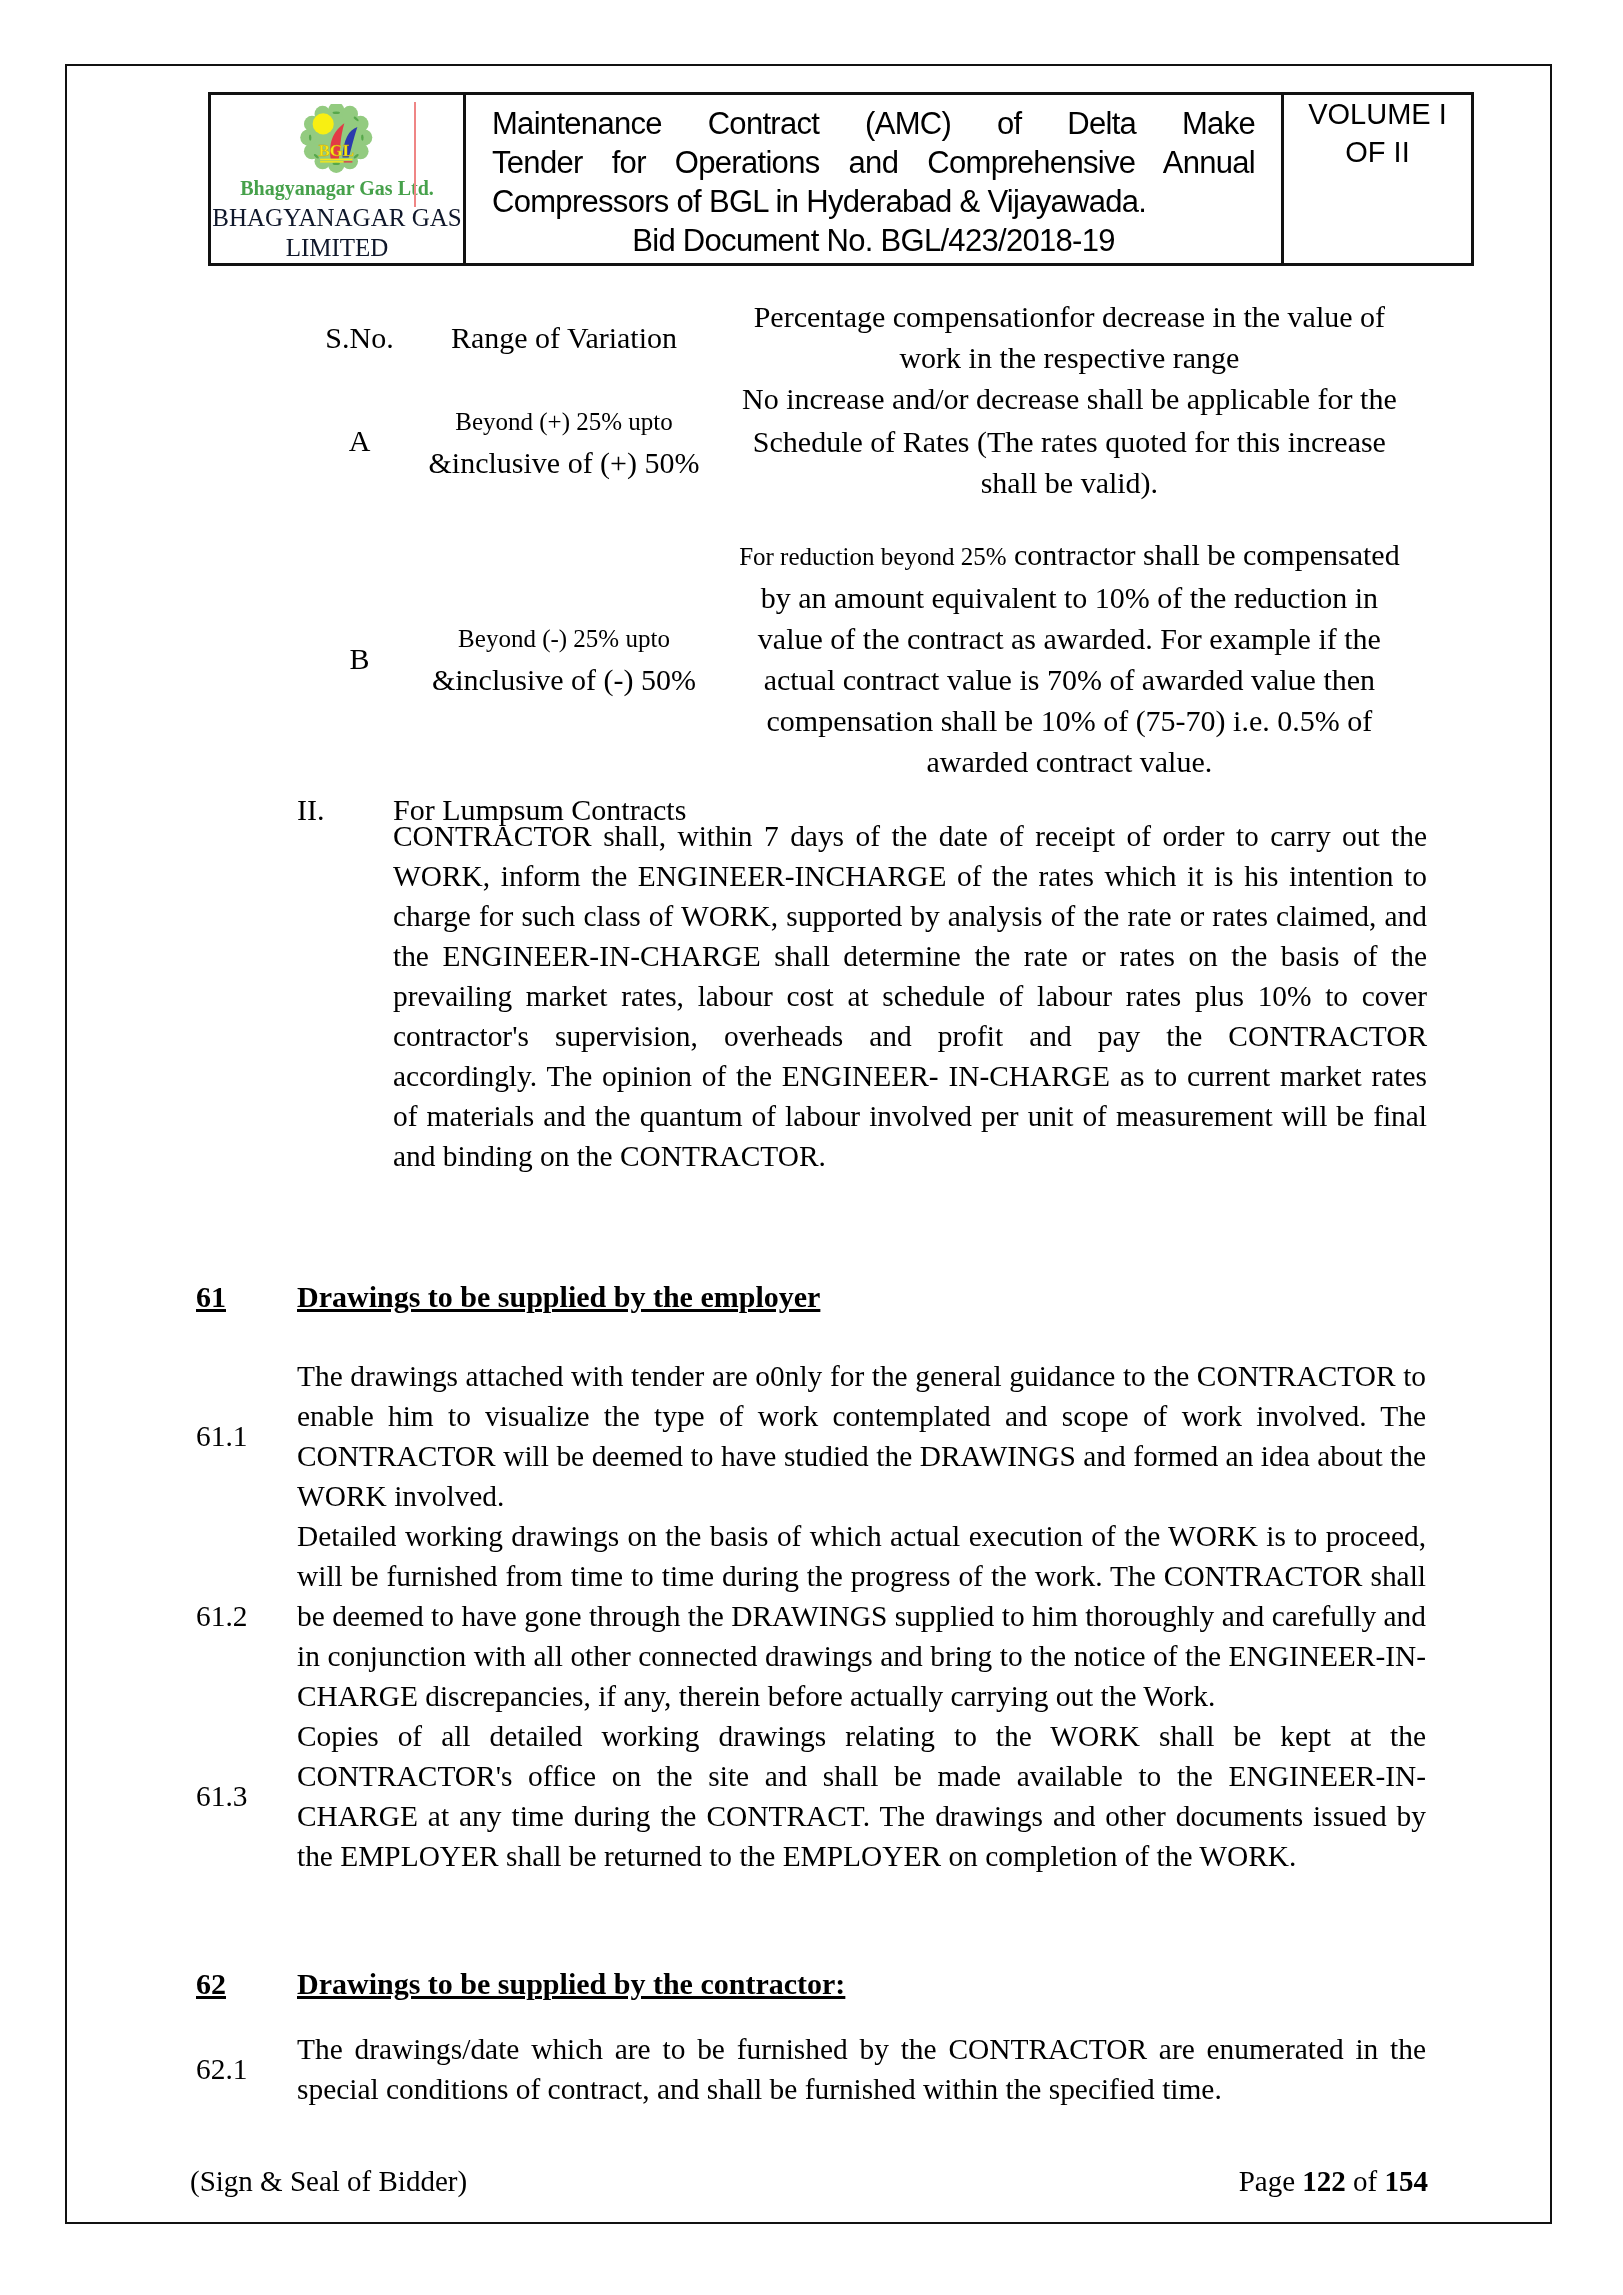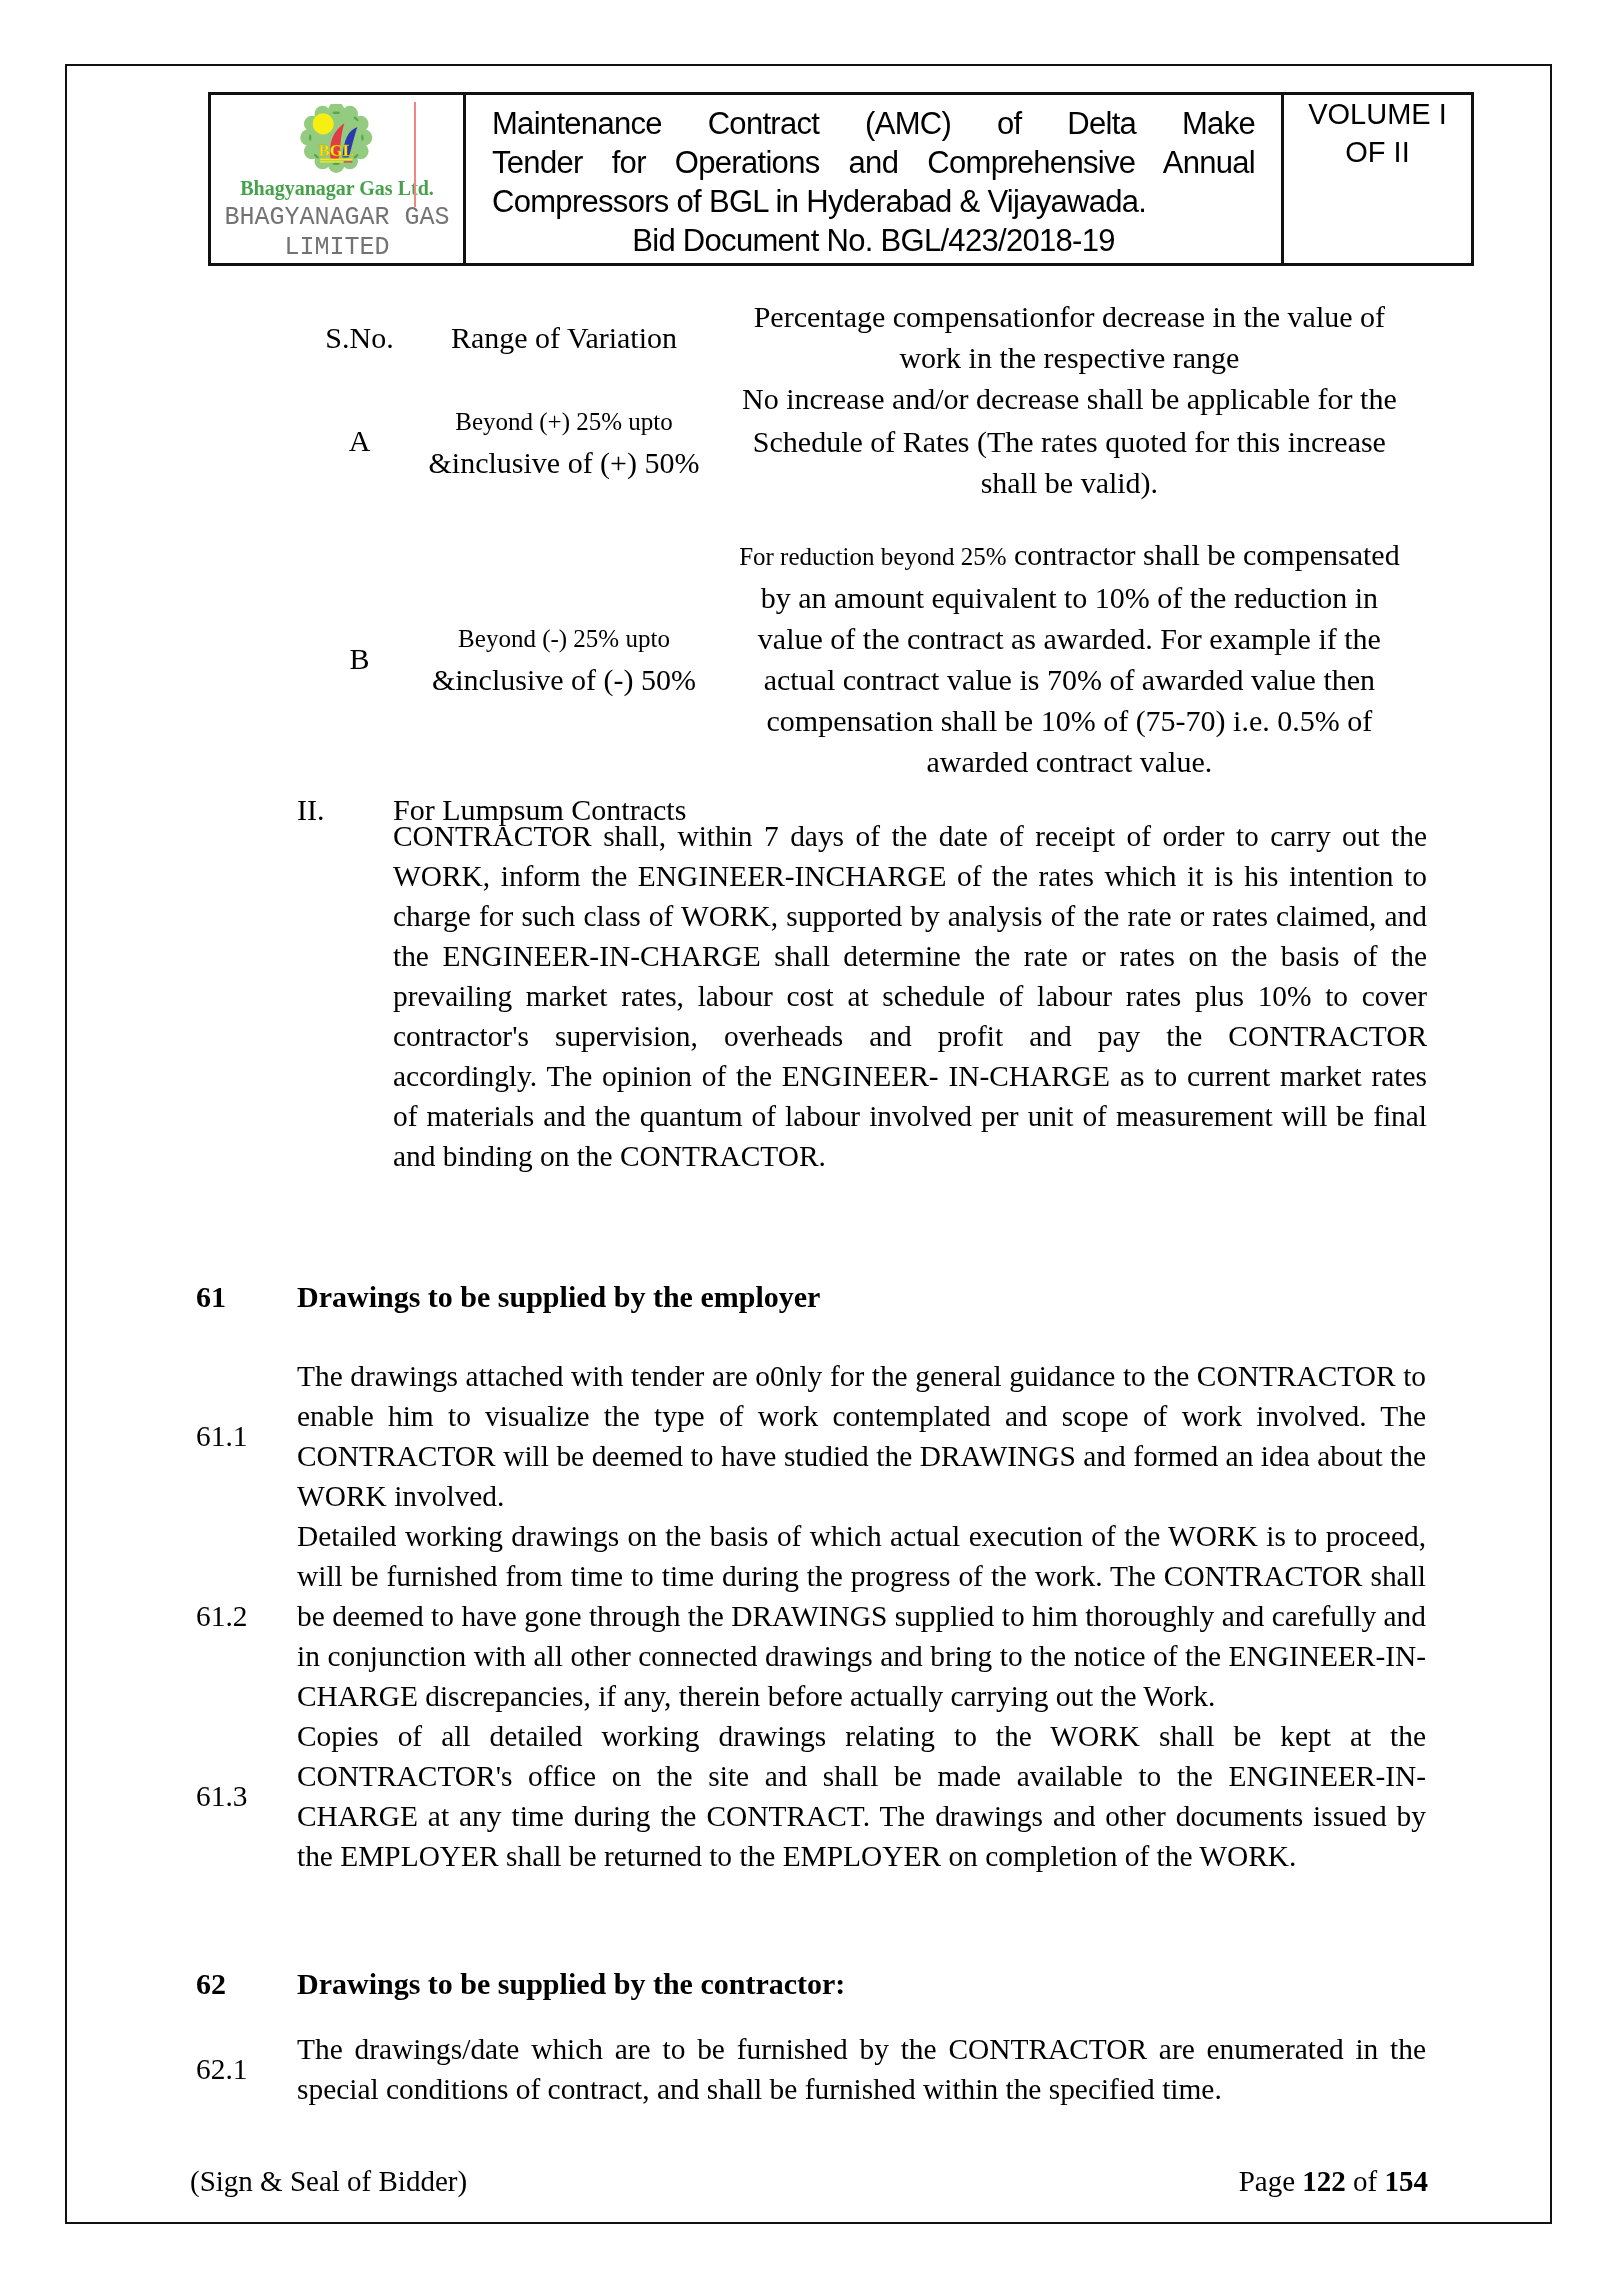--- a/index.html
+++ b/index.html
@@ -26,42 +26,42 @@
     letter-spacing:-0.7px; }
   .cell-volume { width:187px; box-sizing:border-box; display:flex; flex-direction:column;
     align-items:center;
     font-family:"Liberation Sans", sans-serif; font-size:29px; line-height:38px; }
   .tl-justify { text-align:justify; text-align-last:justify; }
   .tl-left { text-align:left; }
   .tl-center { text-align:center; }
 
   .logo-subtitle { color:#46a14b; font-size:20px; line-height:19.6px; font-weight:bold;
     font-family:"Liberation Serif", serif; margin-top:1.3px; }
-  .company-name { margin-top:4.6px; font-family:Liberation Mono, monospace;
-    font-size:25px; line-height:30px; text-align:center; color:#737373; }
+  .company-name { margin-top:4.6px; font-family:Liberation Serif, serif;
+    font-size:25px; line-height:30px; text-align:center; color:#0f172a; }
   .red-rule { position:absolute; right:47px; top:6.5px; width:2px; height:105px;
     background:#ef8585; }
 
   
   .vtable { position:absolute; left:294px; top:296px; width:1135px; font-size:30px; line-height:41px; }
   .vt-row { display:flex; align-items:center; }
   .vt-c1 { width:131px; text-align:center; }
   .vt-c2 { width:278px; text-align:center; }
   .vt-c3 { width:674px; margin-left:29.4px; text-align:center; }
   .vt-rowB { margin-top:31px; }
   .small { font-size:25px; }
 
   
   .roman-heading { position:absolute; left:297px; top:789px; display:flex;
     font-size:30px; line-height:41px; }
   .roman-num { width:96px; }
   .lumpsum-para { position:absolute; left:393px; top:816px; width:1034px;
     font-size:29.4px; line-height:40px; text-align:justify; }
 
-  .sec-heading { position:absolute; display:flex; font-size:30px; line-height:41px; font-weight:bold; }
+  .sec-heading { position:absolute; display:flex; font-size:30px; line-height:41px; font-weight:bold;text-decoration:underline; }
   .sec-heading .num { width:101px; }
   .h61 { left:196px; top:1276px; }
   .h62 { left:196px; top:1963px; }
 
   .clauses { position:absolute; width:1230px; font-size:29.4px; line-height:40px; }
   .c61 { left:196px; top:1356px; }
   .c62 { left:196px; top:2029px; }
   .clause { display:flex; align-items:center; }
   .clause .num { width:101px; flex:none; }
   .clause .txt { width:1129px; text-align:justify; }

